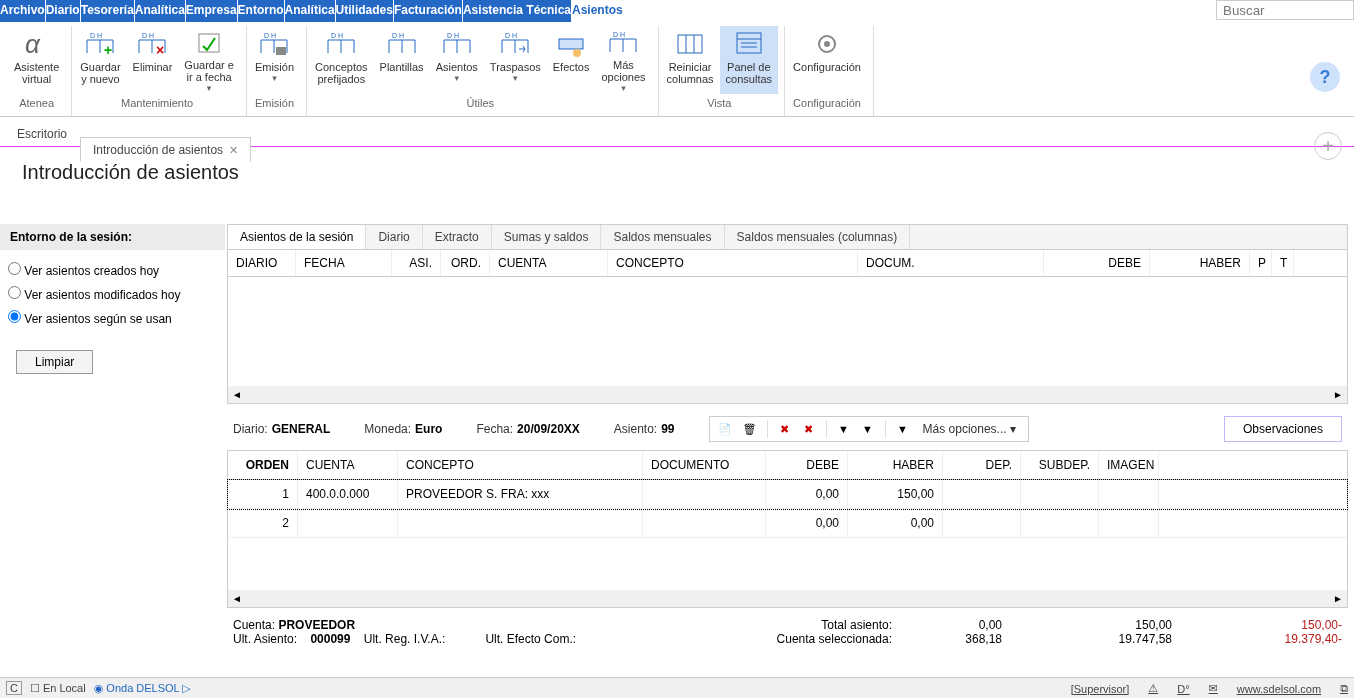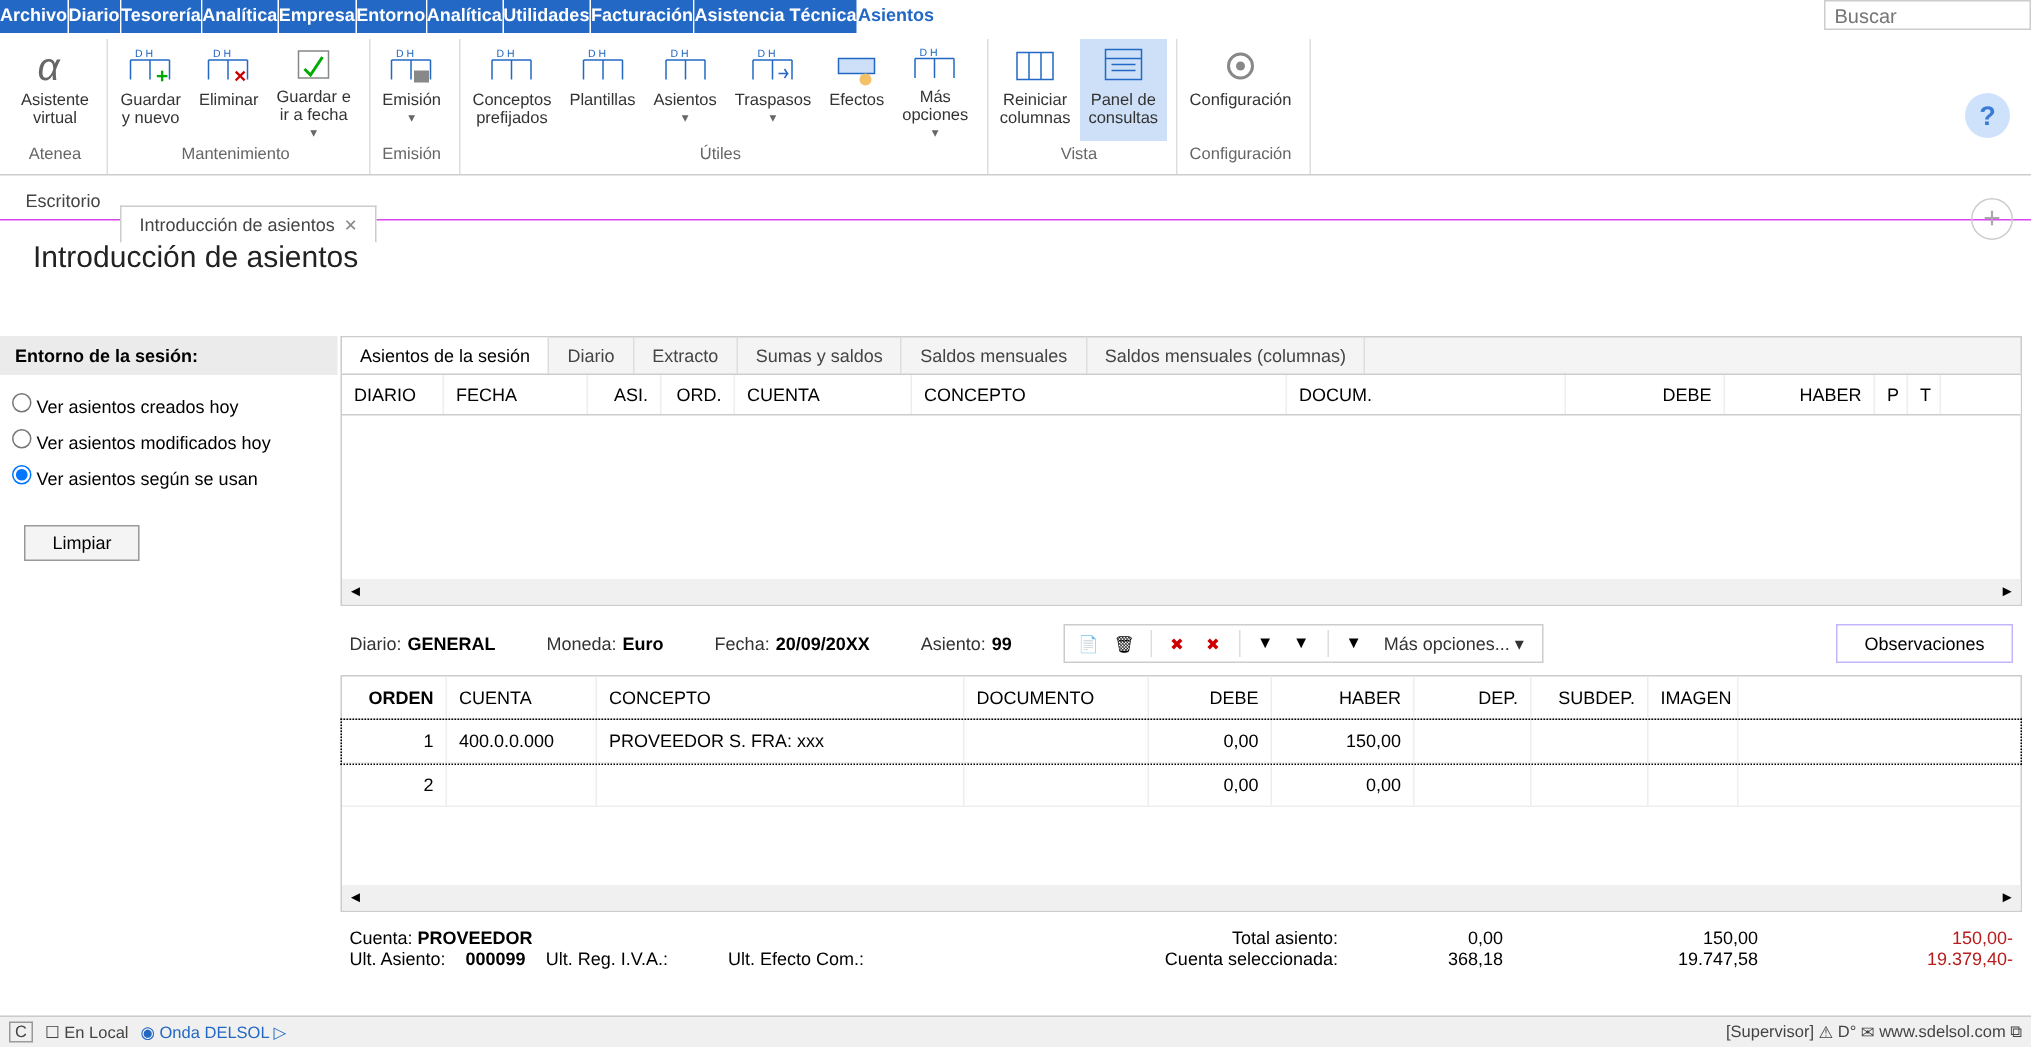--- a/index.html
+++ b/index.html
@@ -54,21 +54,21 @@
 .c-orden{width:70px;text-align:right;} .c-cuenta{width:100px;} .c-concepto{width:245px;} .c-doc{width:123px;} .c-debe{width:82px;text-align:right;} .c-haber{width:95px;text-align:right;} .c-dep{width:78px;text-align:right;} .c-subdep{width:78px;text-align:right;} .c-img{width:60px;}
 .grid2 .scroll { height:17px; background:#f0f0f0; display:flex; align-items:center; justify-content:space-between; font-size:10px; padding:0 4px; }
 .footer { display:flex; padding:10px 6px 4px 6px; font-size:12px; }
 .footer .left { }
 .footer .mid { margin-left:auto; margin-right:20px; }
 .footer .mid div,.footer .right div { text-align:right; }
 .footer .nums { display:flex; gap:80px; }
 .footer .col { display:flex; flex-direction:column; align-items:flex-end; min-width:90px; }
 .neg { color:#b91c1c; }
 .statusbar { position:absolute; bottom:0; left:0; right:0; height:21px; background:#f0f0f0; border-top:1px solid #ccc; display:flex; align-items:center; padding:0 6px; font-size:11px; color:#444; gap:8px; }
-.statusbar .r { margin-left:auto; display:flex; align-items:flex-start; gap:3px; }
+.statusbar .r { margin-left:auto; display:flex; align-items:flex-end; gap:19px;text-decoration:underline; }
 .addbtn { position:absolute; right:12px; top:132px; width:28px; height:28px; border:1px solid #ccc; border-radius:50%; display:flex; align-items:center; justify-content:center; font-size:20px; color:#aaa; }
 .help { position:absolute; right:14px; top:62px; width:30px; height:30px; border-radius:50%; background:#cfe2fb; color:#3a7bd5; display:flex; align-items:center; justify-content:center; font-size:18px; font-weight:bold; }
 svg { display:block; }
 </style>
 </head>
 <body>
 
 <div class="menubar" id="menubar">
     <div class="m">Archivo</div>
     <div class="m">Diario</div>

